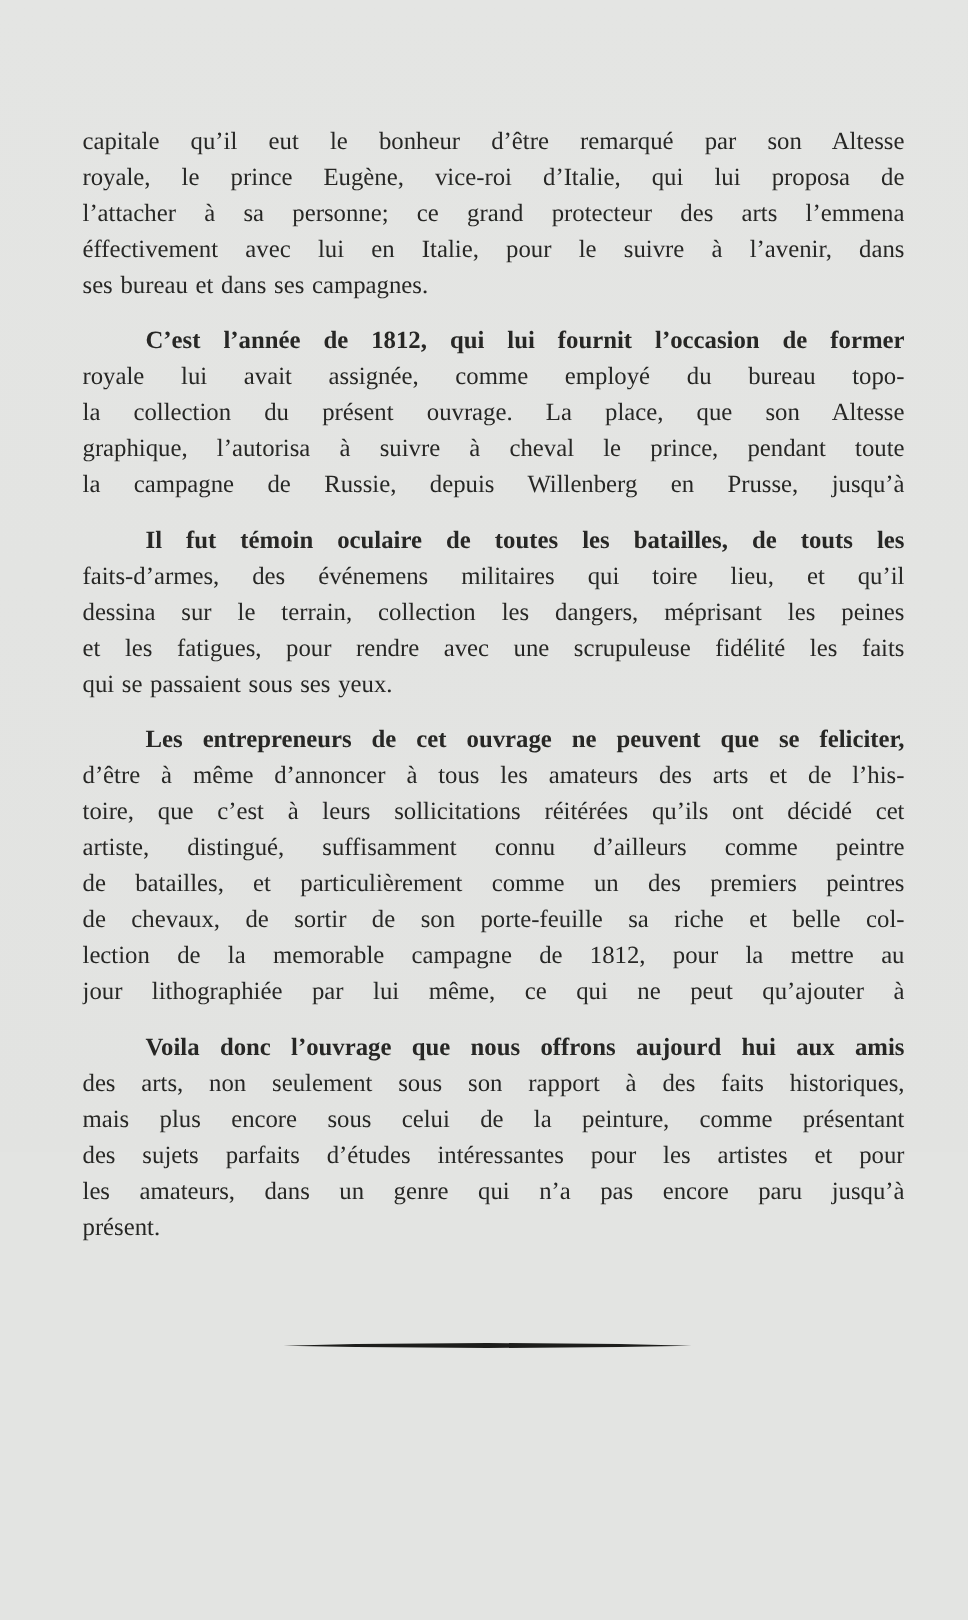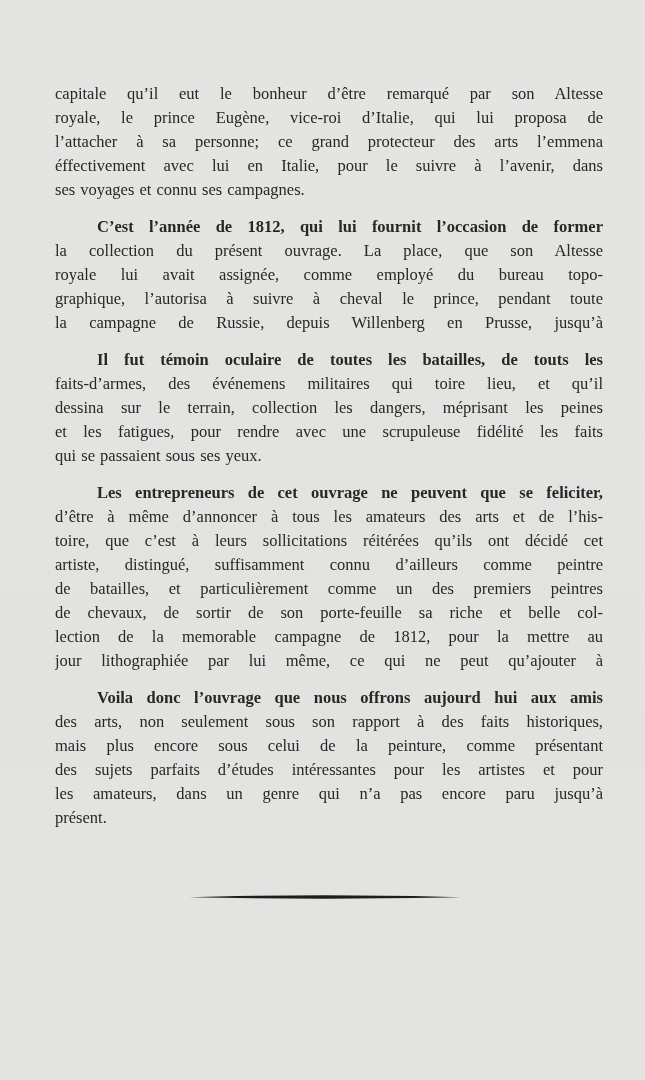--- a/index.html
+++ b/index.html
@@ -61,26 +61,26 @@
 </head>
 <body style="background: rgb(227, 228, 226);">
 
 <div class="page">
   <div class="text-block" id="text-block" style="color: rgb(39, 39, 37);">
       <div class="para">
         <div class="line">capitale qu’il eut le bonheur d’être remarqué par son Altesse</div>
         <div class="line">royale, le prince Eugène, vice-roi d’Italie, qui lui proposa de</div>
         <div class="line">l’attacher à sa personne; ce grand protecteur des arts l’emmena</div>
         <div class="line">éffectivement avec lui en Italie, pour le suivre à l’avenir, dans</div>
-        <div class="line last">ses voyages et connu ses campagnes.</div>
+        <div class="line last">ses bureau et dans ses campagnes.</div>
       </div>
       <div class="para">
         <div class="line indent">C’est l’année de 1812, qui lui fournit l’occasion de former</div>
+        <div class="line">royale lui avait assignée, comme employé du bureau topo-</div>
         <div class="line">la collection du présent ouvrage.  La place, que son Altesse</div>
-        <div class="line">royale lui avait assignée, comme employé du bureau topo-</div>
         <div class="line">graphique, l’autorisa à suivre à cheval le prince, pendant toute</div>
         <div class="line">la campagne de Russie, depuis Willenberg en Prusse, jusqu’à</div>
       </div>
       <div class="para">
         <div class="line indent">Il fut témoin oculaire de toutes les batailles, de touts les</div>
         <div class="line">faits-d’armes, des événemens militaires qui toire lieu, et qu’il</div>
         <div class="line">dessina sur le terrain, collection les dangers, méprisant les peines</div>
         <div class="line">et les fatigues, pour rendre avec une scrupuleuse fidélité les faits</div>
         <div class="line last">qui se passaient sous ses yeux.</div>
       </div>

